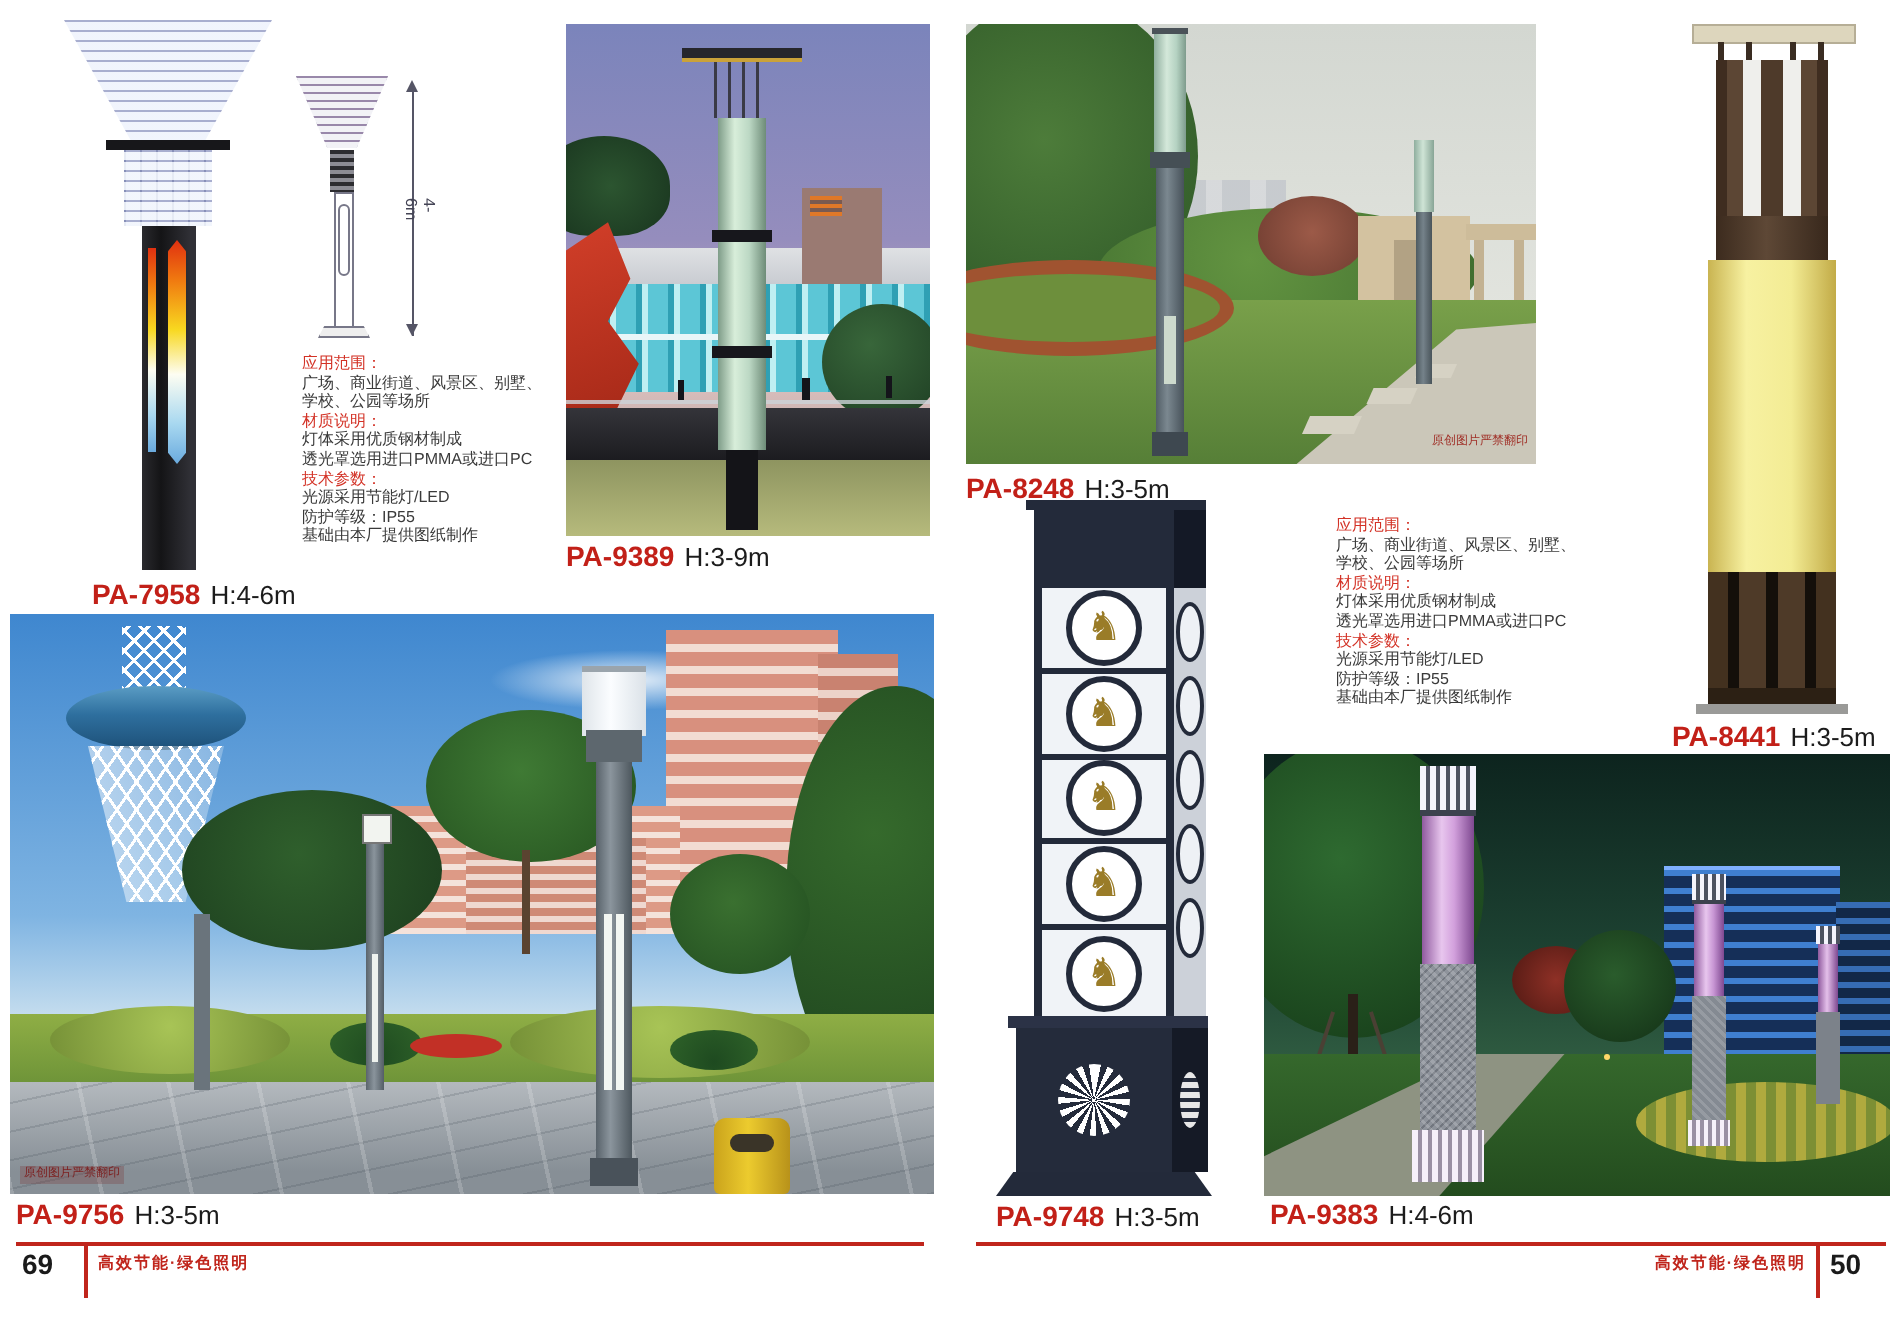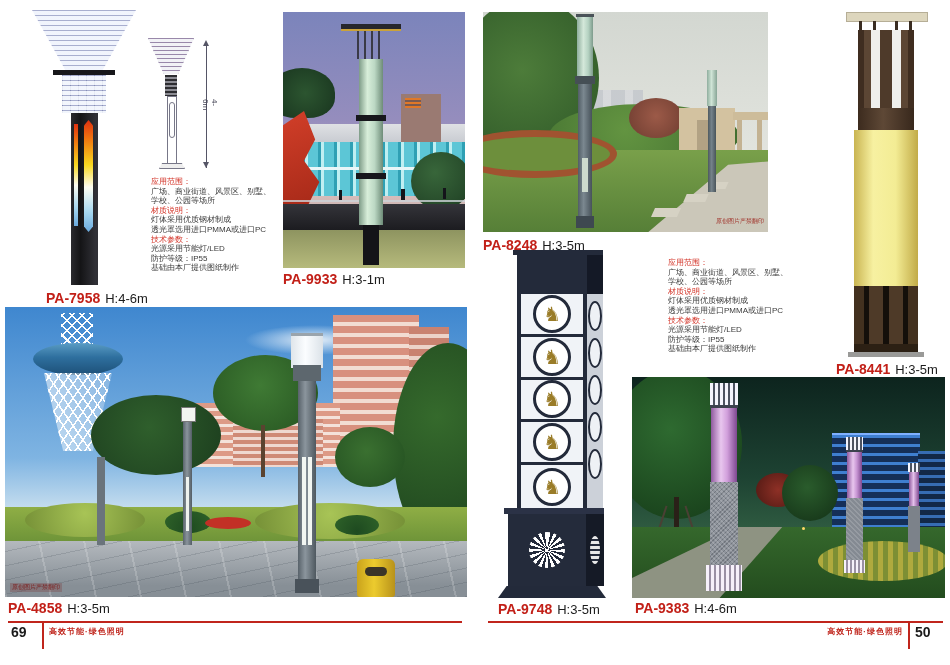--- a/index.html
+++ b/index.html
@@ -109,21 +109,21 @@
        background:linear-gradient(90deg,#7e9c88,#d8eeda 35%,#bcd8c4 65%,#6e8c78)"></div>
   <div class="abs" style="left:73px;top:103px;width:30px;height:6px;background:#17171c"></div>
   <div class="abs" style="left:76px;top:109px;width:24px;height:52px;
        background:linear-gradient(90deg,#7e9c88,#d8eeda 35%,#bcd8c4 65%,#6e8c78)"></div>
   <div class="abs" style="left:73px;top:161px;width:30px;height:6px;background:#17171c"></div>
   <div class="abs" style="left:76px;top:167px;width:24px;height:46px;
        background:linear-gradient(90deg,#7e9c88,#d8eeda 35%,#bcd8c4 65%,#6e8c78)"></div>
   <div class="abs" style="left:80px;top:213px;width:16px;height:40px;background:#141418"></div>
 </div>
 <div class="label" style="left:283px;top:270px">
-  <span class="code">PA-9933</span><span class="hgt">H:3-1m</span>
+  <span class="code">PA-9389</span><span class="hgt">H:3-9m</span>
 </div>
 
 <div class="photo" style="left:5px;top:307px;width:462px;height:290px">
   <div class="abs" style="inset:0;background:linear-gradient(180deg,#3f87cf,#7fb4e2 52%,#cfe3f0 72%)"></div>
   <div class="blob" style="left:240px;top:18px;width:140px;height:30px;background:radial-gradient(closest-side,rgba(255,255,255,.85),rgba(255,255,255,0));"></div>
   <div class="abs" style="left:56px;top:6px;width:32px;height:32px;
        background:repeating-linear-gradient(45deg,#fff 0 1.5px,transparent 1.5px 7px),repeating-linear-gradient(-45deg,#fff 0 1.5px,transparent 1.5px 7px)"></div>
   <div class="abs" style="left:28px;top:36px;width:90px;height:32px;border-radius:50%;
        background:linear-gradient(180deg,#5a9cc4,#2e6f9e 45%,#1d5078)"></div>
   <div class="abs" style="left:36px;top:66px;width:74px;height:78px;
@@ -165,21 +165,21 @@
        background:linear-gradient(90deg,#58626a,#8b959d 40%,#4e585f)"></div>
   <div class="abs" style="left:297px;top:150px;width:4px;height:88px;background:#f2f6f2"></div>
   <div class="abs" style="left:303px;top:150px;width:4px;height:88px;background:#f2f6f2"></div>
   <div class="abs" style="left:290px;top:272px;width:24px;height:14px;background:#49525a"></div>
   <div class="abs" style="left:352px;top:252px;width:38px;height:38px;border-radius:6px 6px 3px 3px;
        background:linear-gradient(90deg,#caa31c,#eccb2e 45%,#b8921a)"></div>
   <div class="abs" style="left:360px;top:260px;width:22px;height:9px;border-radius:5px;background:#3a3428"></div>
   <span class="wm" style="left:5px;top:276px;background:rgba(120,40,40,.25);padding:1px 2px;color:#7c1f1f">原创图片严禁翻印</span>
 </div>
 <div class="label" style="left:8px;top:599px">
-  <span class="code">PA-4858</span><span class="hgt">H:3-5m</span>
+  <span class="code">PA-9756</span><span class="hgt">H:3-5m</span>
 </div>
 
 <div class="photo" style="left:483px;top:12px;width:285px;height:220px">
   <div class="abs" style="inset:0;background:linear-gradient(180deg,#d3d7d1,#e3e5df 70%)"></div>
   <div class="abs" style="left:40px;top:78px;width:120px;height:26px;
        background:repeating-linear-gradient(90deg,#c2c6cc 0 14px,#d6d8dc 14px 22px);opacity:.8"></div>
   <div class="blob" style="left:-24px;top:-14px;width:140px;height:160px;background:radial-gradient(circle at 45% 45%,#4d7c3a,#2c5526)"></div>
   <div class="blob" style="left:66px;top:92px;width:190px;height:64px;background:radial-gradient(circle at 40% 40%,#639441,#3f6c2e)"></div>
   <div class="blob" style="left:146px;top:86px;width:54px;height:40px;background:radial-gradient(circle at 50% 45%,#9c5a48,#6e3c30)"></div>
   <div class="abs" style="left:196px;top:96px;width:56px;height:46px;background:#d3c2a0"></div>

